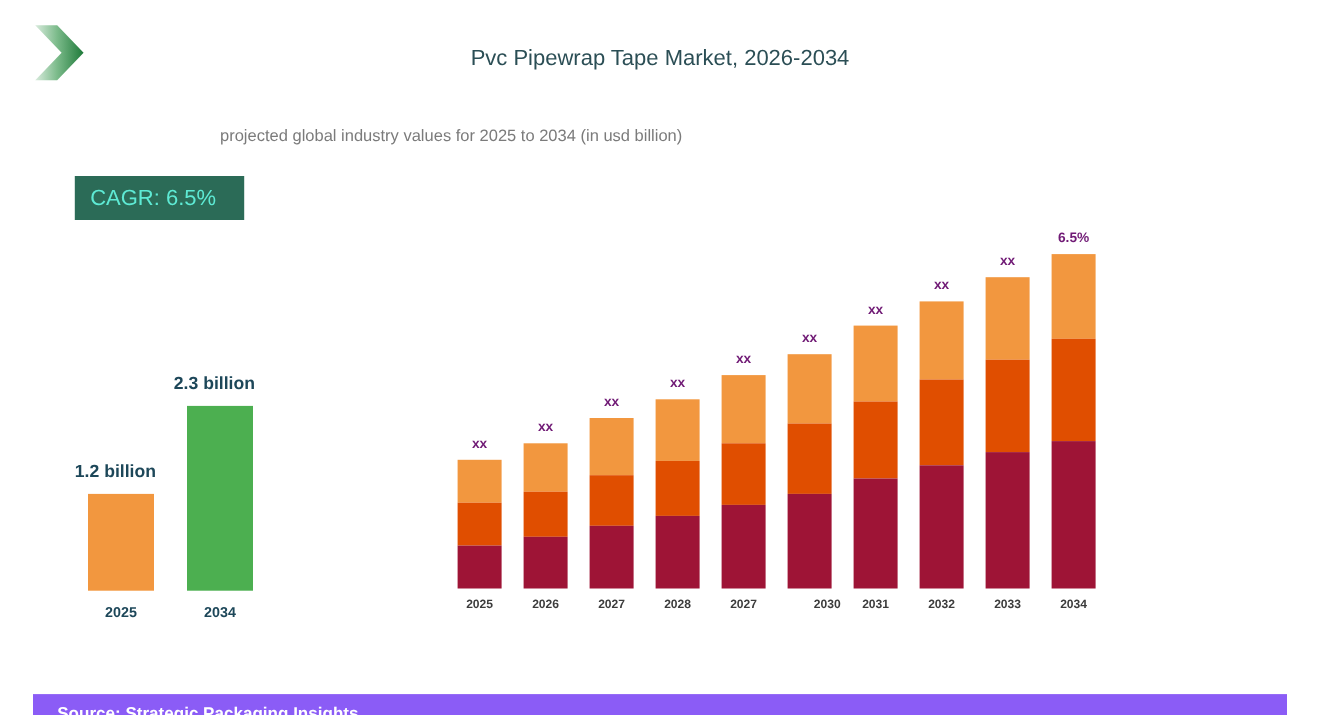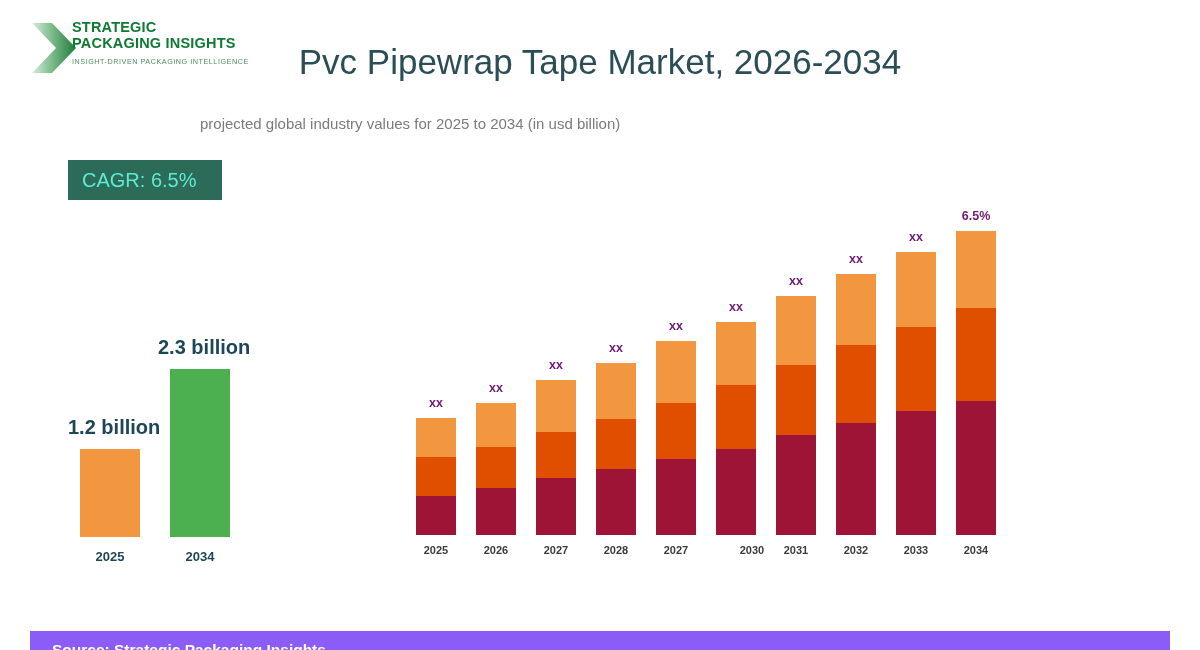--- a/index.html
+++ b/index.html
@@ -56,21 +56,21 @@
     white-space: nowrap;
   }
 
   
   #chart-title {
     position: absolute;
     left: 200px;
     top: 42px;
     width: 800px;
     text-align: center;
-    font-size: 35px;
+    font-size: 20px;
     color: #2b4e55;
     font-family: "Liberation Sans", sans-serif;
     white-space: nowrap;
   }
   #chart-subtitle {
     position: absolute;
     left: 200px;
     top: 115px;
     width: 800px;
     text-align: left;
@@ -104,21 +104,21 @@
     top: 300px;
     width: 220px;
     height: 270px;
   }
   .lc-bar {
     position: absolute;
     bottom: 33px;
   }
   .lc-value {
     position: absolute;
-    font-size: 20px;
+    font-size: 16px;
     font-weight: bold;
     color: #1d4759;
     white-space: nowrap;
     text-align: left;
     font-family: "Liberation Sans", sans-serif;
   }
   .lc-year {
     position: absolute;
     bottom: 6px;
     font-size: 13px;
@@ -207,25 +207,20 @@
       <defs>
         <linearGradient id="chevGrad" x1="0" y1="0" x2="1" y2="0">
           <stop offset="0%" stop-color="#d9ebdd"></stop>
           <stop offset="45%" stop-color="#7cbb8b"></stop>
           <stop offset="100%" stop-color="#1f7a3a"></stop>
         </linearGradient>
       </defs>
       <path d="M2,2 L22,2 L46,27 L22,52 L2,52 L26,27 Z" fill="url(#chevGrad)"></path>
     </svg>
   </div>
-  <div id="logo-text-block">
-    <div class="logo-line" style="color: rgb(15, 122, 51);">STRATEGIC</div>
-    <div class="logo-line" style="color: rgb(15, 122, 51);">PACKAGING INSIGHTS</div>
-    <div id="logo-tagline" style="color: rgb(79, 138, 98);">INSIGHT-DRIVEN PACKAGING INTELLIGENCE</div>
-  </div>
 </div>
 
 <div id="chart-title" style="color: rgb(43, 78, 85);">Pvc Pipewrap Tape Market, 2026-2034</div>
 <div id="chart-subtitle" style="color: rgb(123, 123, 123);">projected global industry values for 2025 to 2034 (in usd billion)</div>
 
 <div id="cagr-badge" style="background: rgb(43, 107, 87); color: #5eead4;">
   <span>CAGR: 6.5%</span>
 </div>
 
 <div id="left-chart">

